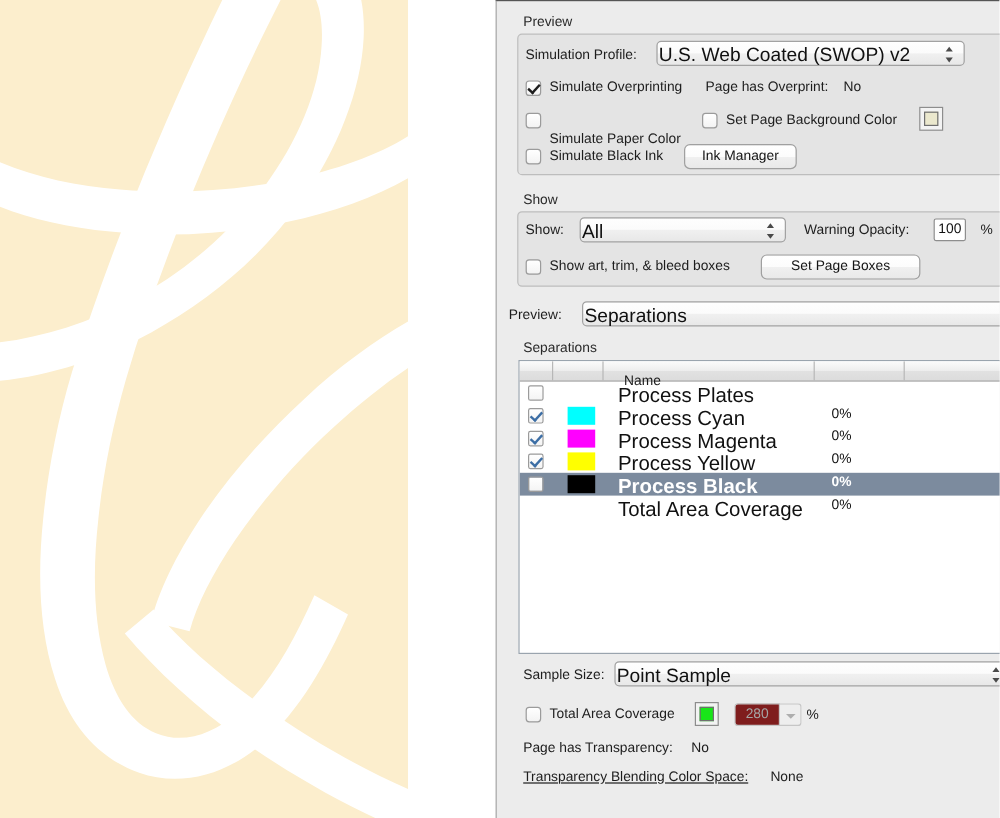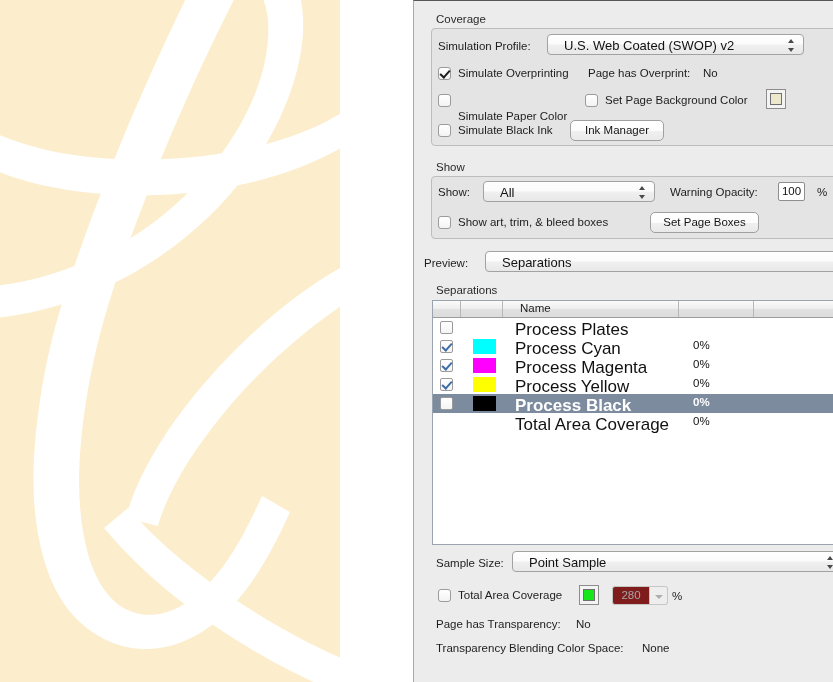--- a/index.html
+++ b/index.html
@@ -65,22 +65,22 @@
   .popup {
     position: absolute;
     height: 21px;
     box-sizing: border-box;
     background: linear-gradient(to bottom, #fefefe 0%, #fbfbfb 48%, #f0f0f0 52%, #e8e8e8 100%);
     border: 1px solid #a2a2a2;
     border-radius: 4px;
     box-shadow: 0 1px 0 rgba(255,255,255,0.85) inset;
   }
   .popup .ptext {
-    position: absolute; left: 16px; top: 3px;
-    font-size: 13px; color: #111;
+    position: absolute; left: 1px; top: 3px;
+    font-size: 16px; color: #111;
     white-space: nowrap;
   }
   .popup .parrows {
     position: absolute; right: 7px; top: 4px;
     width: 9px; height: 13px;
   }
   .popup .parrows:before, .popup .parrows:after {
     content: ""; position: absolute; left: 1px;
     border-left: 3.5px solid transparent;
     border-right: 3.5px solid transparent;
@@ -182,21 +182,21 @@
     box-sizing: border-box;
     background: linear-gradient(to bottom, #fbfbfb 0%, #ededed 50%, #e1e1e1 51%, #dcdcdc 100%);
     border-bottom: 1px solid #9d9d9d;
   }
   #sep-head .hcol {
     position: absolute; top: 0; height: 16px;
     border-left: 1px solid #b7b7b7;
     box-sizing: border-box;
   }
   #sep-head .htext {
-    position: absolute; top: 1px;
+    position: absolute; top: 11px;
     font-size: 11.5px; color: #1b1b1b; padding-left: 12px;
   }
   .sep-row {
     position: relative;
     height: 19px;
   }
   .sep-row.selected { background: #7c8b9e; }
   .sep-row .rcb {
     position: absolute; left: 7px; top: 3px;
     width: 13px; height: 13px;
@@ -290,21 +290,21 @@
                  C 164 590, 130 559, 104 528
                  Z"></path>
       </g>
     </svg>
   </div>
   <div id="doc-gutter"></div>
 
   <div id="panel">
     <div class="panel-inner">
 
-      <div class="group-title" style="left:22px; top:12px;">Coverage</div>
+      <div class="group-title" style="left:22px; top:12px;">Preview</div>
       <div class="group" style="left:17px; top:27px; width:415px; height:118px;"></div>
 
       <div class="lbl" style="left:24px; top:38px;">Simulation Profile:</div>
       <div class="popup" style="left:133px; top:33px; width:257px;">
         <span class="ptext">U.S. Web Coated (SWOP) v2</span>
         <span class="parrows"></span>
       </div>
 
       <div class="cb checked" style="left:24px; top:66px;"></div>
       <div class="lbl" style="left:44px; top:65px;">Simulate Overprinting</div>
@@ -330,21 +330,21 @@
       <div class="popup" style="left:69px; top:180px; width:172px;text-decoration:underline;">
         <span class="ptext">All</span>
         <span class="parrows"></span>
       </div>
       <div class="lbl" style="left:256px; top:184px;text-align:center;">Warning Opacity:</div>
       <div class="field" style="left:364px; top:181px; width:27px;">100</div>
       <div class="lbl" style="left:403px; top:184px;">%</div>
 
       <div class="cb" style="left:24px; top:215px;"></div>
       <div class="lbl" style="left:44px; top:214px;">Show art, trim, &amp; bleed boxes</div>
-      <div class="btn" style="left:220px; top:211px; width:109px;margin-left:16px;">Set Page Boxes</div>
+      <div class="btn" style="left:220px; top:211px; width:133px;">Set Page Boxes</div>
 
       <div class="lbl" style="left:10px; top:255px;">Preview:</div>
       <div class="popup" style="left:71px; top:250px; width:368px;">
         <span class="ptext">Separations</span>
 
       </div>
 
       <div class="group-title" style="left:22px; top:283px;">Separations</div>
 
       <div id="sep-list" style="left:18px; top:299px; width:420px; height:245px;">
@@ -402,18 +402,18 @@
       <div class="well" style="left:165px; top:584px; width:20px; height:20px;">
         <div class="chip" id="tac-chip" style="background: rgb(25, 230, 25);"></div>
       </div>
       <div class="field disabled combo" style="left:198px; top:585px; width:38px;">280</div>
       <div class="combo-arrow" style="left:236px; top:585px;"></div>
       <div class="lbl" style="left:258px; top:588px;">%</div>
 
       <div class="lbl" style="left:22px; top:616px;">Page has Transparency:</div>
       <div class="lbl" style="left:162px; top:616px;">No</div>
 
-      <div class="lbl" style="left:22px; top:640px;">Transparency Blending Color Space:</div>
+      <div class="lbl" style="left:22px; top:640px;text-decoration:underline;">Transparency Blending Color Space:</div>
       <div class="lbl" style="left:228px; top:640px;">None</div>
 
     </div>
   </div>
 </div>
 
 </body></html>

